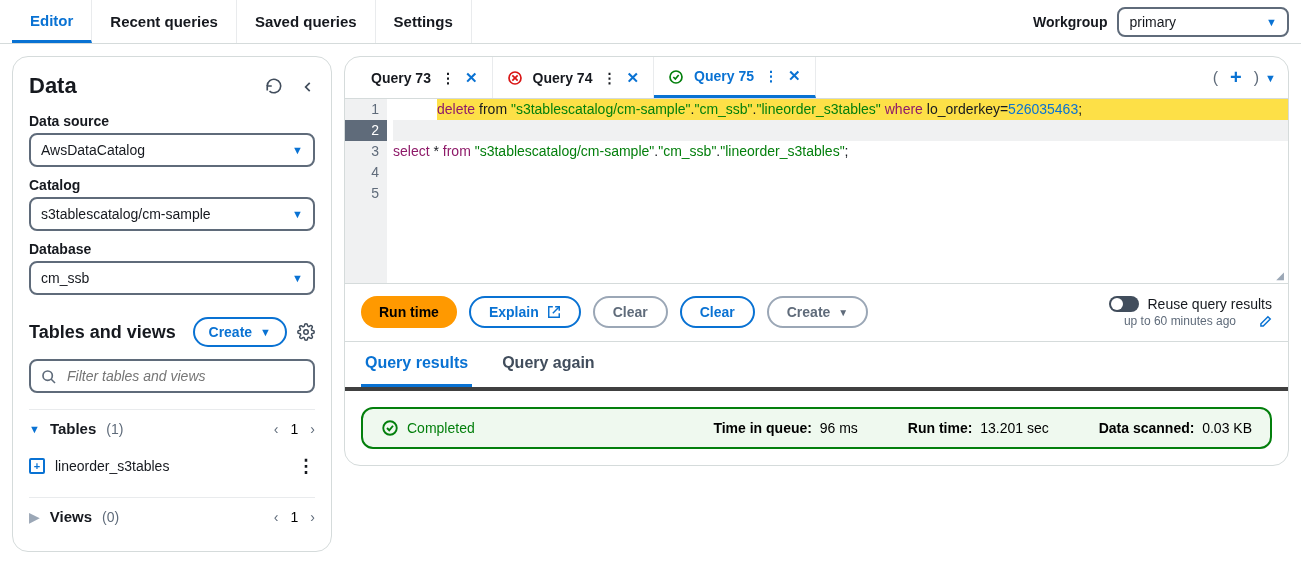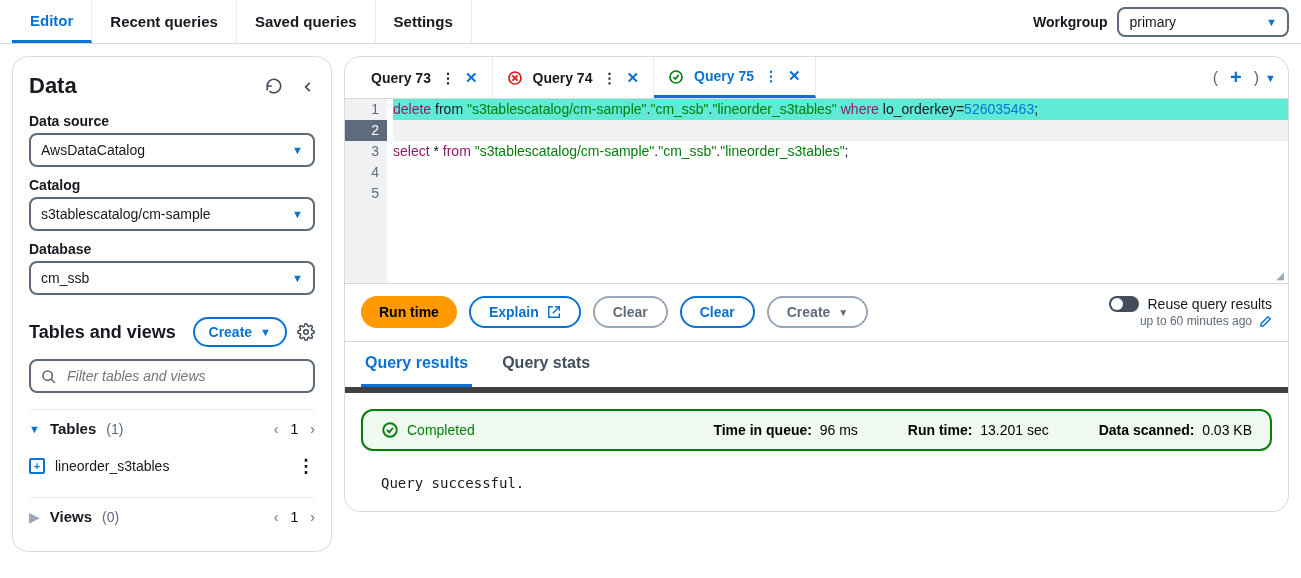--- a/index.html
+++ b/index.html
@@ -237,21 +237,21 @@
   background: #f0f1f2;
   color: #5f6b7a;
   text-align: right;
   padding: 0 8px;
   line-height: 21px;
   width: 42px;
 }
 .gutter .current { background: #5f6b7a; color: #fff; display: block; margin: 0 -8px; padding: 0 8px; }
 .code-lines { flex: 1; line-height: 21px; padding-left: 6px; }
 .code-line { white-space: pre; }
-.code-line.hl { background: #5eead4; }
+.code-line.hl { background: #fde047; margin-left: 44px; }
 .code-line.cur { background: #f0f1f2; }
 .kw { color: #8e1a69; }
 .str { color: #037f0c; }
 .op { color: #16191f; }
 .num { color: #0972d3; }
 .resize-handle{position:absolute;right:4px;bottom:2px;color:#9ba7b6;font-size:10px;}
 .status-bar {
   display: flex;
   justify-content: space-between;
   align-items: center;
@@ -283,27 +283,27 @@
 .btn-outline-blue { background: #fff; border: 2px solid #0972d3; color: #0972d3; }
 .btn-outline-gray { background: #fff; border: 2px solid #9ba7b6; color: #5f6b7a; cursor: not-allowed; }
 .action-right { text-align: right; }
 .reuse { display: flex; align-items: center; gap: 8px; justify-content: flex-end; }
 .toggle {
   width: 30px; height: 16px; background: #414d5c; border-radius: 8px; position: relative;
 }
 .toggle::after{
   content:'';position:absolute;left:2px;top:2px;width:12px;height:12px;background:#fff;border-radius:50%;
 }
-.reuse-sub{font-size:12px;color:#5f6b7a;margin-top:2px;display:flex;align-items:center;gap:6px;justify-content:flex-end;}
+.reuse-sub{font-size:12px;color:#5f6b7a;margin-top:2px;display:flex;align-items:center;gap:22px;justify-content:flex-end;}
 .edit-pencil{color:#0972d3;}
 .result-tabs {
   display: flex;
   gap: 26px;
   padding: 0 16px;
-  border-bottom: 6px solid #404040;
+  border-bottom: 4px solid #404040;
 }
 .result-tab {
   padding: 12px 4px;
   font-weight: 700;
   font-size: 16px;
   color: #414d5c;
   cursor: pointer;
 }
 .result-tab.active { color: #0972d3; border-bottom: 3px solid #0972d3; }
 .result-banner {
@@ -531,33 +531,32 @@
             <svg width="14" height="14" viewBox="0 0 24 24" fill="none" stroke="currentColor" stroke-width="2.5">
                 <path d="M17 3l4 4-12 12H5v-4z"></path>
               </svg>
           </span>
         </div>
       </div>
     </div>
 
     <div class="result-tabs">
       <div class="result-tab active">Query results</div>
-      <div class="result-tab">Query stats</div>
+      <div class="result-tab">Query again</div>
     </div>
 
     <div class="result-banner">
       <div class="banner-status">
         <span>
           <svg width="18" height="18" viewBox="0 0 24 24" fill="none" stroke="currentColor" stroke-width="2.5">
               <circle cx="12" cy="12" r="9"></circle>
               <path d="M8 12l3 3 5-6"></path>
             </svg>
         </span>
         <span>Completed</span>
       </div>
       <div class="banner-metric"><b>Time in queue:</b>&nbsp;&nbsp;<span>96 ms</span></div>
       <div class="banner-metric"><b>Run time:</b>&nbsp;&nbsp;<span>13.201 sec</span></div>
       <div class="banner-metric"><b>Data scanned:</b>&nbsp;&nbsp;<span>0.03 KB</span></div>
     </div>
 
-    <div class="result-msg">Query successful.</div>
   </div>
 </div>
 
 </body></html>

